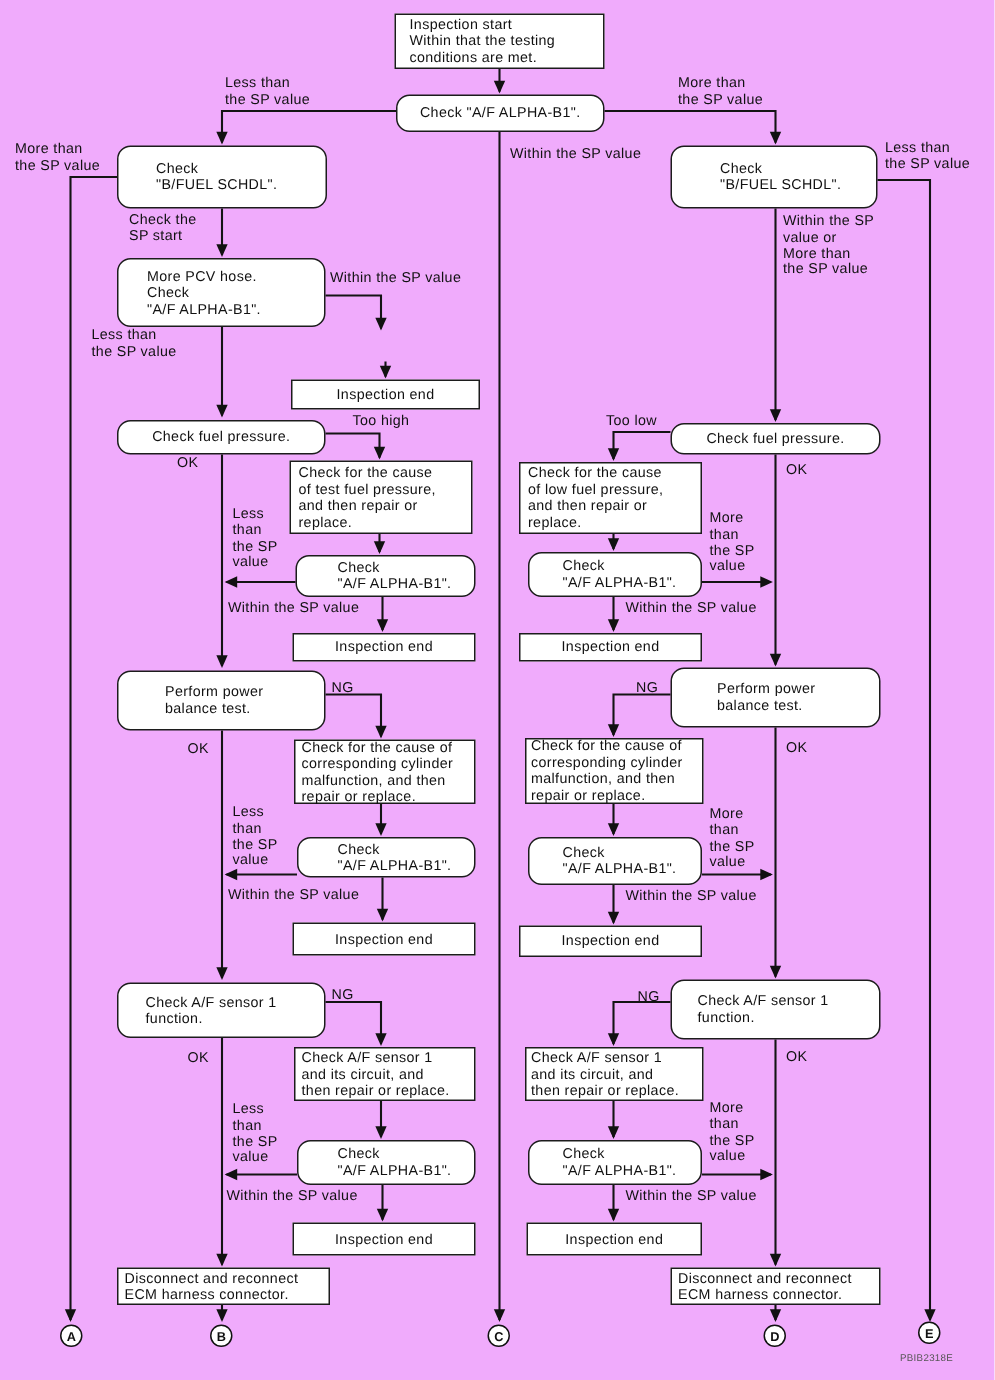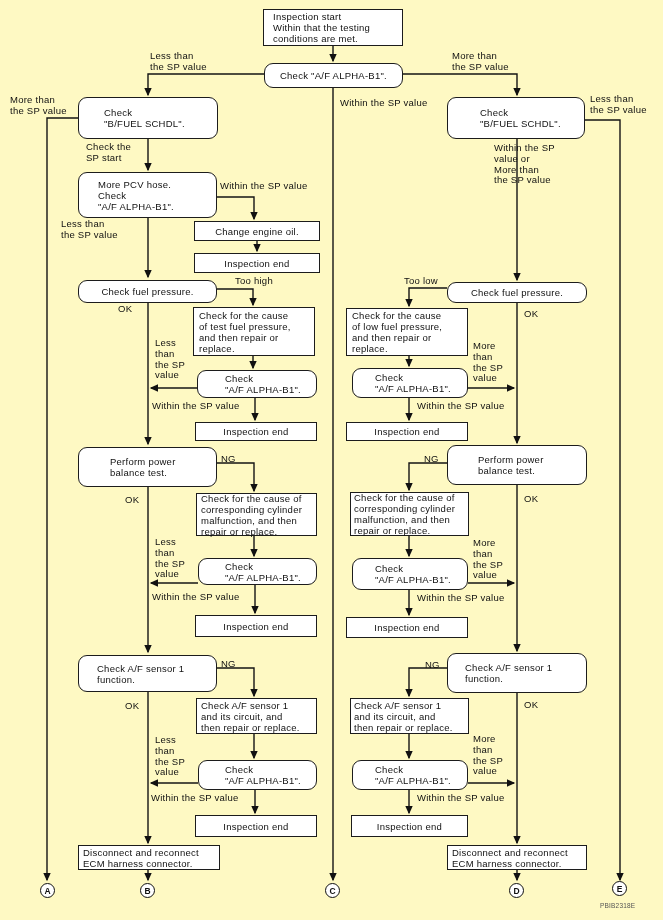--- a/index.html
+++ b/index.html
@@ -1,17 +1,17 @@
 <!DOCTYPE html>
 <html><head>
 <meta charset="utf-8">
 <style>
   html,body{margin:0;padding:0;background:#fff;}
   .stage{
-    position:relative;width:663px;height:920px;background:#fef9c3;overflow:hidden;
+    position:relative;width:663px;height:920px;background:#f0abfc;overflow:hidden;
     font-family:"Liberation Sans","DejaVu Sans",sans-serif;color:#111;
   }
   .stage svg{position:absolute;left:0;top:0;}
   .box{
     position:absolute;background:#fff;border:1.4px solid #1c1c1c;box-sizing:border-box;
     font-size:9.5px;line-height:11px;letter-spacing:.25px;
     display:flex;flex-direction:column;justify-content:center;
   }
   .rb{border-radius:9px;border-width:1.7px;}
   .ctr{text-align:center;}
@@ -95,23 +95,20 @@
 
   <div class="box rb" style="left:78px;top:97px;width:140px;height:42px;padding-left:25px">
     <div>Check</div>
     <div>"B/FUEL SCHDL".</div>
   </div>
   <div class="box rb" style="left:78px;top:172px;width:139px;height:46px;padding-left:19px">
     <div>More PCV hose.</div>
     <div>Check</div>
     <div>"A/F ALPHA-B1".</div>
   </div>
-  <div class="box ctr" style="left:194px;top:221px;width:126px;height:20px">
-    <div>Change engine oil.</div>
-  </div>
   <div class="box ctr" style="left:194px;top:253px;width:126px;height:20px">
     <div>Inspection end</div>
   </div>
   <div class="box rb ctr" style="left:78px;top:280px;width:139px;height:23px">
     <div>Check fuel pressure.</div>
   </div>
   <div class="box" style="left:193px;top:307px;width:122px;height:49px;padding-left:5px">
     <div>Check for the cause</div>
     <div>of test fuel pressure,</div>
     <div>and then repair or</div>
@@ -236,21 +233,21 @@
     <div>Less than</div>
     <div>the SP value</div>
   </div>
   <div class="lbl" style="left:340px;top:98px">
     <div>Within the SP value</div>
   </div>
   <div class="lbl" style="left:86px;top:142px">
     <div>Check the</div>
     <div>SP start</div>
   </div>
-  <div class="lbl" style="left:494px;top:143px">
+  <div class="lbl" style="left:522px;top:143px">
     <div>Within the SP</div>
     <div>value or</div>
     <div>More than</div>
     <div>the SP value</div>
   </div>
   <div class="lbl" style="left:220px;top:181px">
     <div>Within the SP value</div>
   </div>
   <div class="lbl" style="left:61px;top:219px">
     <div>Less than</div>

